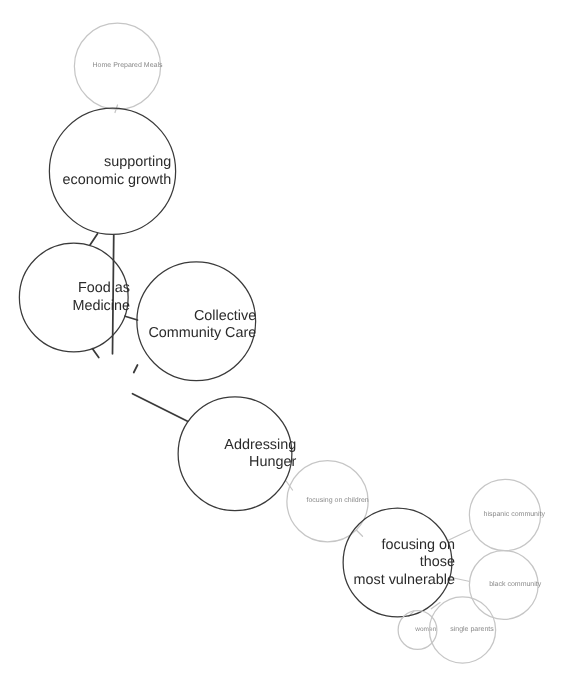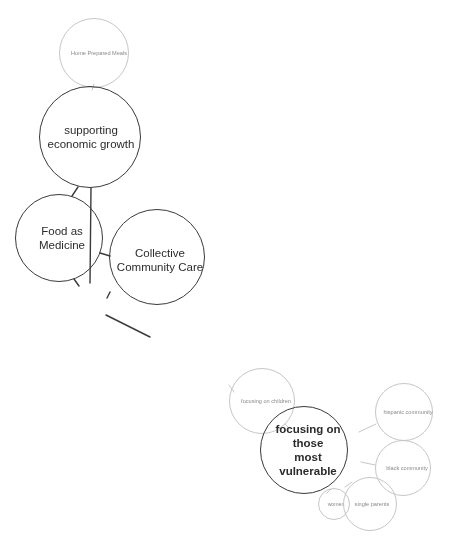--- a/index.html
+++ b/index.html
@@ -42,21 +42,21 @@
     background: transparent;
     display: flex;
     align-items: center;
     justify-content: flex-start;
     cursor: pointer;
   }
   .node-label {
     position: absolute;
     white-space: pre-line;
     line-height: 1.22;
-    text-align: center;
+    text-align: right;
     pointer-events: none;
   }
   
   .tier-primary {
     border: 1.4px solid #3a3a3a;
   }
   .tier-primary > .node-label {
     color: #2b2b2b;
     font-size: 11.5px;
   }
@@ -99,24 +99,27 @@
         <span class="node-label" style="left: 5px; width: 92px; top: 50%; transform: translateY(calc(-50% + 0px));">supporting
 economic growth</span>
       </div>
       <div class="node tier-primary" style="left: 15px; top: 194px; width: 88px; height: 88px;">
         <span class="node-label" style="left: 4px; width: 84px; top: 50%; transform: translateY(calc(-50% + 0px));">Food as Medicine</span>
       </div>
       <div class="node tier-primary" style="left: 109px; top: 209px; width: 96px; height: 96px;">
         <span class="node-label" style="left: 5px; width: 90px; top: 50%; transform: translateY(calc(-50% + 3px));">Collective
 Community Care</span>
       </div>
+      <div class="node tier-primary" style="left: 142px; top: 317px; width: 92px; height: 92px;">
+        <span class="node-label" style="left: 4px; width: 90px; top: 50%; transform: translateY(calc(-50% + 0px));">Addressing Hunger</span>
+      </div>
       <div class="node tier-secondary" style="left: 229px; top: 368px; width: 66px; height: 66px;">
         <span class="node-label" style="left: 7px; width: 58px; top: 50%; transform: translateY(calc(-50% + 0px));">focusing on children</span>
       </div>
-      <div class="node tier-primary" style="left: 260px; top: 406px; width: 88px; height: 88px; font-weight: bold;">
+      <div class="node tier-primary" style="left: 274px; top: 406px; width: 88px; height: 88px;">
         <span class="node-label" style="left: 5px; width: 84px; top: 50%; transform: translateY(calc(-50% + 0px));">focusing on those
 most vulnerable</span>
       </div>
       <div class="node tier-secondary" style="left: 375px; top: 383px; width: 58px; height: 58px;">
         <span class="node-label" style="left: 4px; width: 56px; top: 50%; transform: translateY(calc(-50% + 0px));">hispanic community</span>
       </div>
       <div class="node tier-secondary" style="left: 375px; top: 440px; width: 56px; height: 56px;">
         <span class="node-label" style="left: 5px; width: 52px; top: 50%; transform: translateY(calc(-50% + 0px));">black community</span>
       </div>
       <div class="node tier-secondary size-xs" style="left: 318px; top: 488px; width: 32px; height: 32px;">

